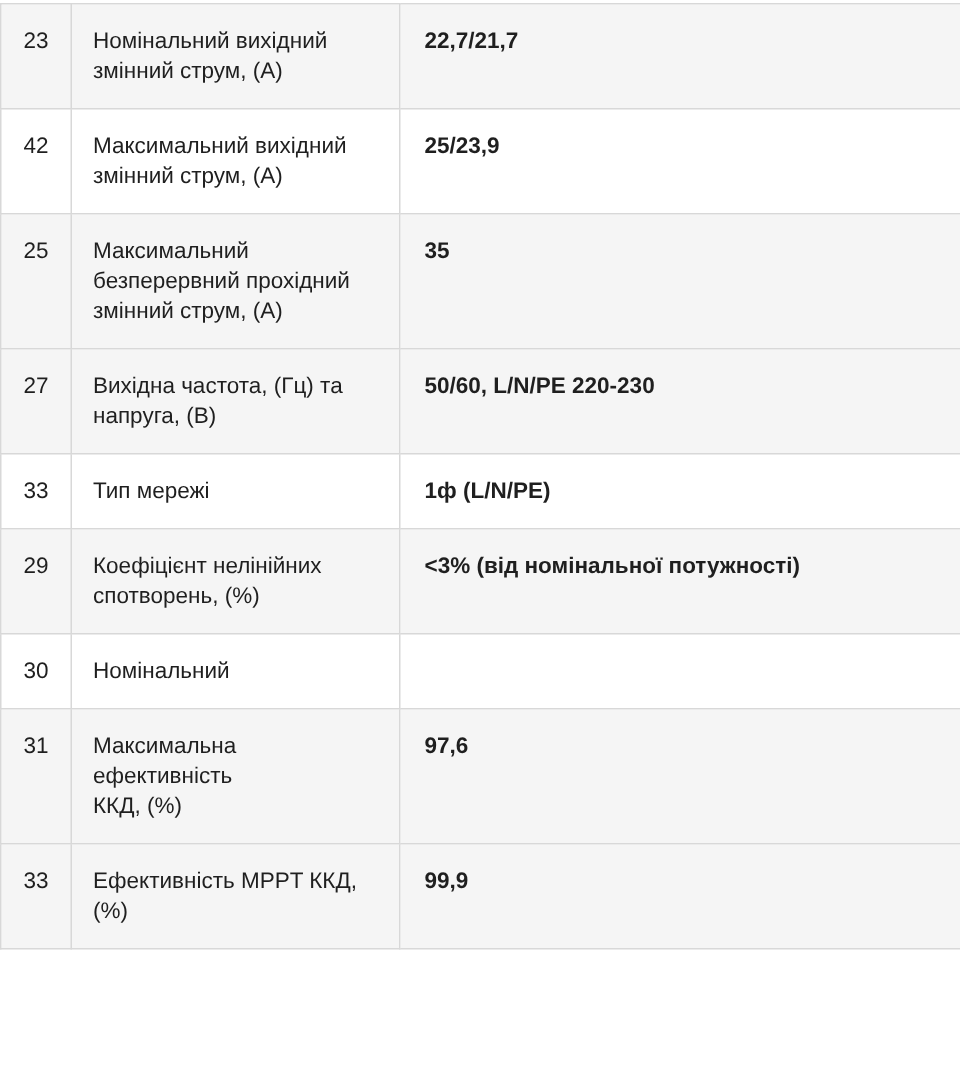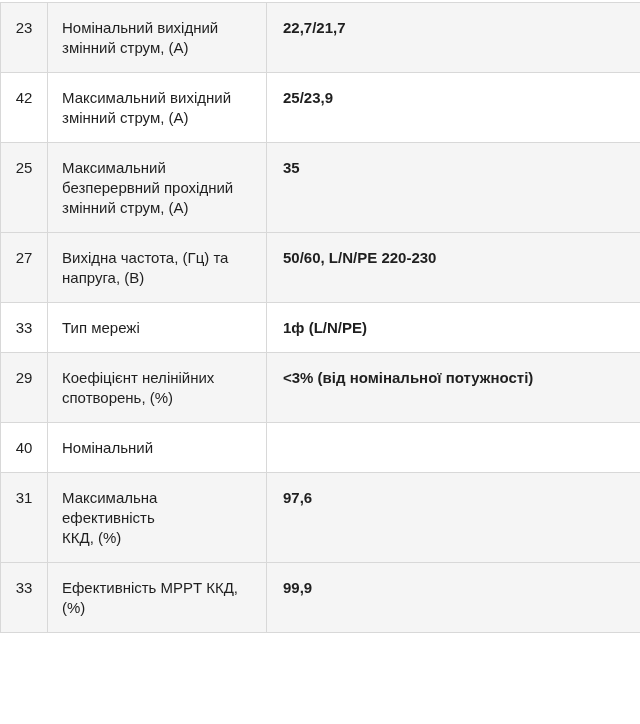--- a/index.html
+++ b/index.html
@@ -97,21 +97,21 @@
     <td class="param">Тип мережі</td>
     <td class="value">1ф (L/N/PE)</td>
   </tr>
         <tr class="shaded">
     <td class="num">29</td>
     <td class="param">Коефіцієнт нелінійних
 спотворень, (%)</td>
     <td class="value">&lt;3% (від номінальної потужності)</td>
   </tr>
         <tr>
-    <td class="num">40</td>
+    <td class="num">30</td>
     <td class="param">Номінальний</td>
     <td class="value"></td>
   </tr>
         <tr class="shaded">
     <td class="num">31</td>
     <td class="param">Максимальна ефективність
 ККД, (%)</td>
     <td class="value">97,6</td>
   </tr>
         <tr class="shaded">

